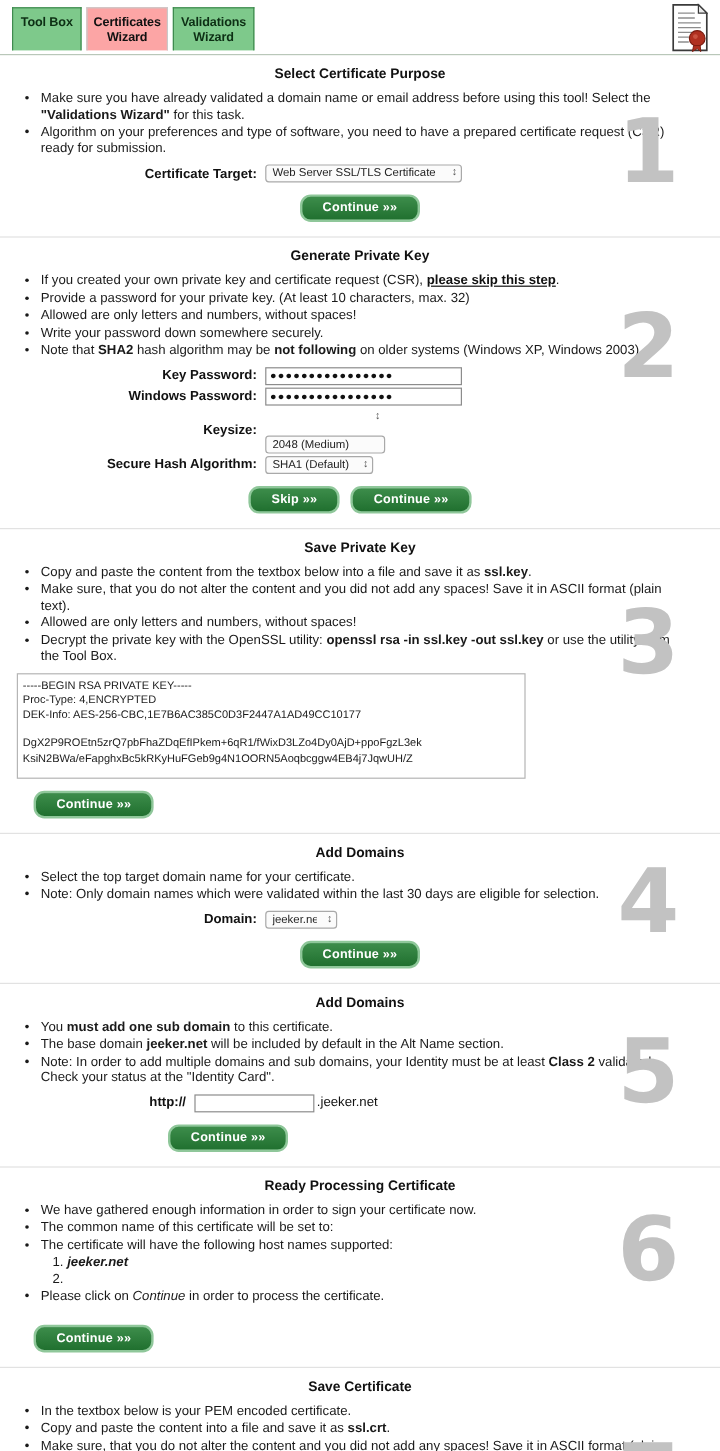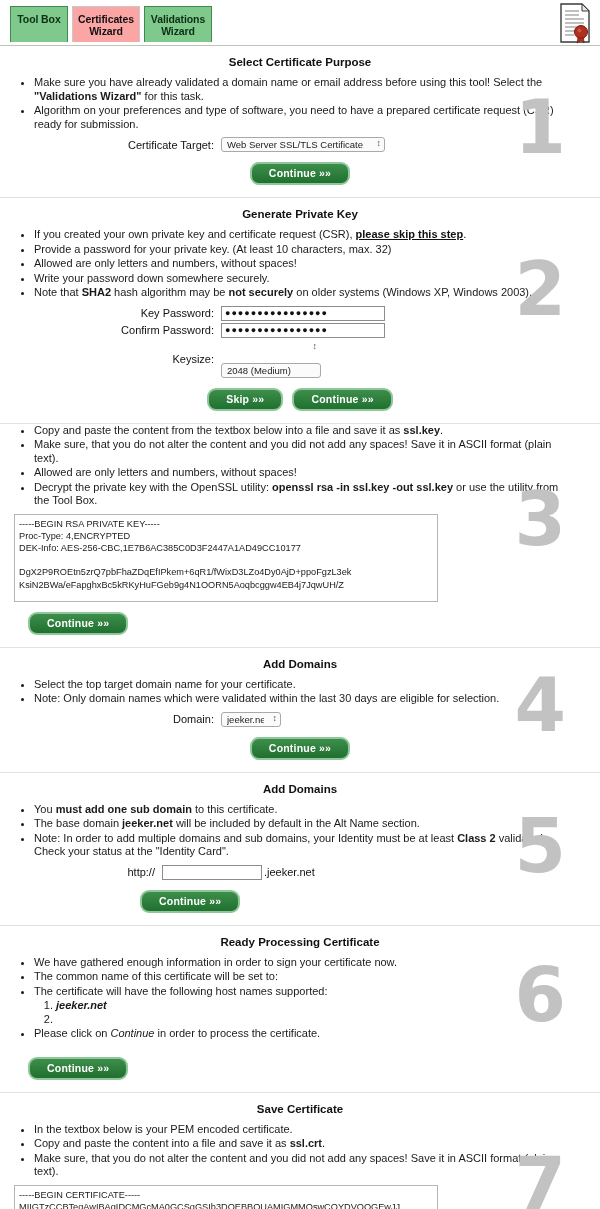--- a/index.html
+++ b/index.html
@@ -119,21 +119,21 @@
   }
   .frow {
     display: flex;
     align-items: center;
     justify-content: flex-start;
     margin-bottom: 2px;
   }
   .flabel {
     width: 211px;
     text-align: right;
-    font-weight: normal;
+    font-weight: bold;
     font-size: 11px;
     padding-right: 7px;
     color: #111;
     white-space: nowrap;
   }
   .sel {
     appearance: none;
     -webkit-appearance: none;
     border: 1px solid #a9a9a9;
     border-radius: 3px;
@@ -282,48 +282,57 @@
 </div>
 
 <div class="section">
   <div class="stepnum" style="top:54px;">2</div>
   <div class="sec-title">Generate Private Key</div>
   <ul class="bullets">
     <li><span>If you created your own private key and certificate request (CSR), </span><a class="ul-link">please skip this step</a><span>.</span></li>
     <li>Provide a password for your private key. (At least 10 characters, max. 32)</li>
     <li>Allowed are only letters and numbers, without spaces!</li>
     <li>Write your password down somewhere securely.</li>
-    <li><span>Note that </span><b>SHA2</b><span> hash algorithm may be </span><b>not securely</b><span> on older systems (Windows XP, Windows 2003).</span></li>
+    <li><span>Note that </span><b>SHA2</b><span> hash algorithm may be </span><b>not following</b><span> on older systems (Windows XP, Windows 2003).</span></li>
   </ul>
   <div class="form-rows">
     <div class="frow">
       <span class="flabel">Key Password:</span>
       <input class="txt pw" type="text" value="●●●●●●●●●●●●●●●●" style="">
     </div>
     <div class="frow">
-      <span class="flabel">Confirm Password:</span>
+      <span class="flabel">Windows Password:</span>
       <input class="txt pw" type="text" value="●●●●●●●●●●●●●●●●" style="">
     </div>
     <div class="frow">
       <span class="flabel">Keysize:</span>
       <span class="selwrap">
         <select class="sel w-key">
           <option>2048 (Medium)</option>
         </select>
       </span>
     </div>
+    <div class="frow">
+      <span class="flabel">Secure Hash Algorithm:</span>
+      <span class="selwrap">
+        <select class="sel w-hash">
+          <option>SHA1 (Default)</option>
+        </select>
+      </span>
+    </div>
   </div>
   <div class="btnrow">
     <button class="btn">Skip »»</button>
     <button class="btn">Continue »»</button>
   </div>
 </div>
 
 <div class="section">
   <div class="stepnum" style="top:58px;">3</div>
+  <div class="sec-title">Save Private Key</div>
   <ul class="bullets">
     <li><span>Copy and paste the content from the textbox below into a file and save it as </span><b>ssl.key</b><span>.</span></li>
     <li>Make sure, that you do not alter the content and you did not add any spaces! Save it in ASCII format (plain text).</li>
     <li>Allowed are only letters and numbers, without spaces!</li>
     <li><span>Decrypt the private key with the OpenSSL utility: </span><b>openssl rsa -in ssl.key -out ssl.key</b><span> or use the utility from the Tool Box.</span></li>
   </ul>
   <textarea class="ta key" style="">-----BEGIN RSA PRIVATE KEY-----
 Proc-Type: 4,ENCRYPTED
 DEK-Info: AES-256-CBC,1E7B6AC385C0D3F2447A1AD49CC10177
 

